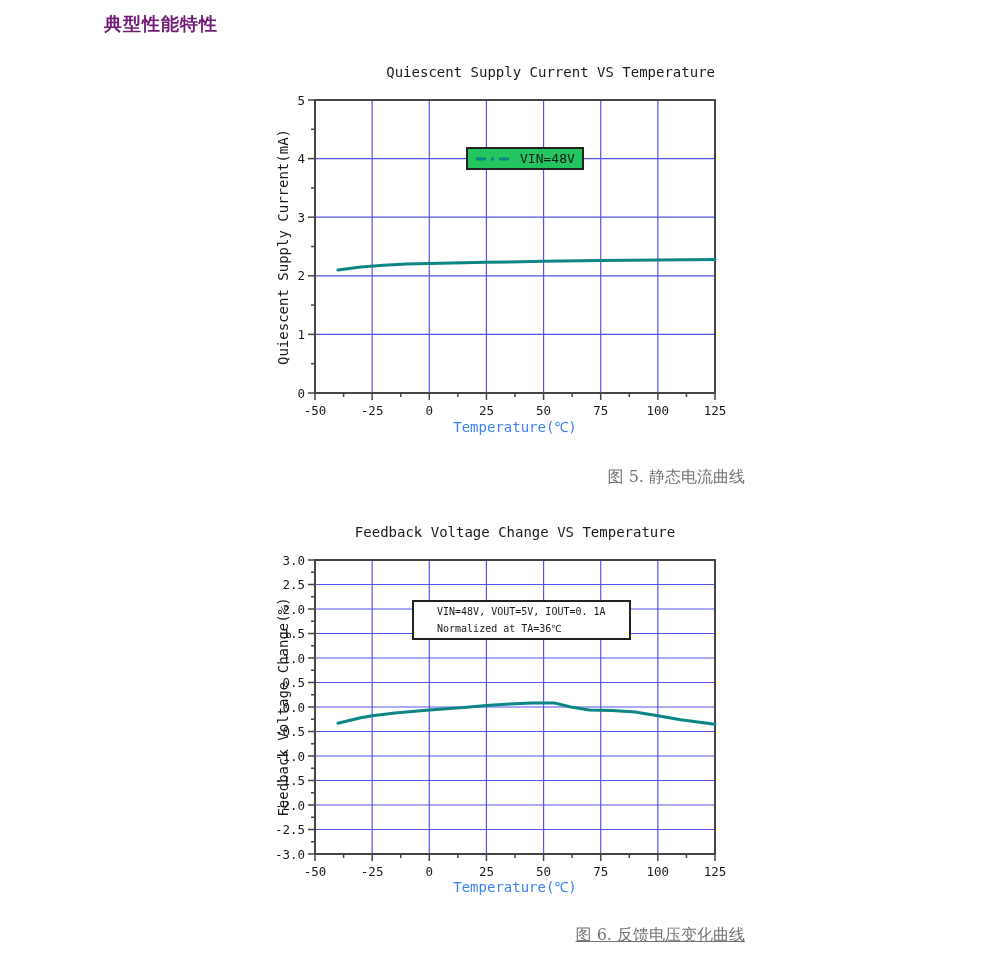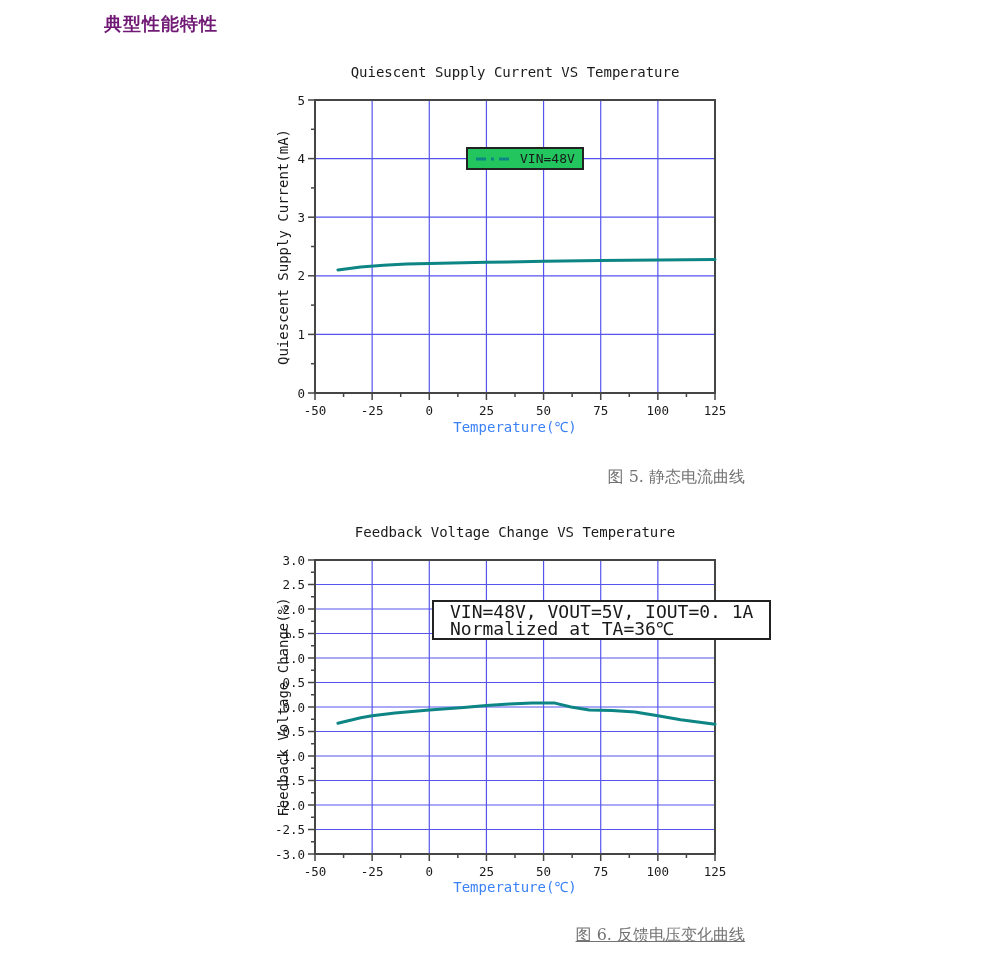--- a/index.html
+++ b/index.html
@@ -7,21 +7,21 @@
   body { width: 991px; height: 957px; position: relative; overflow: hidden;
          font-family: "Liberation Sans", sans-serif; color: #1a1a1a; }
 
   .heading { position: absolute; left: 104px; top: 12px;
              font-size: 18px; font-weight: bold; letter-spacing: 1px;
              font-family: "Liberation Sans", sans-serif; color: #701a75; }
 
   .chart-title { position: absolute; width: 400px; text-align: center;
                  font-family: "DejaVu Sans Mono", "Liberation Mono", monospace;
                  font-size: 14px; color: #1a1a1a; white-space: nowrap; }
-  .t1 { left: 315px; top: 64px; }
+  .t1 { left: 315px; top: 64px; text-align: right; }
   .t2 { left: 315px; top: 524px; }
 
   .plot { position: absolute; }
   .p1 { left: 270px; top: 92px; }
   .p2 { left: 270px; top: 552px; }
   svg text { font-family: "DejaVu Sans Mono", "Liberation Mono", monospace; }
 
   .ylabel { position: absolute; width: 350px; height: 18px; text-align: center;
             transform: rotate(-90deg);
             font-family: "DejaVu Sans Mono", "Liberation Mono", monospace;
@@ -35,25 +35,25 @@
   .x1 { left: 315px; top: 417px; }
   .x2 { left: 315px; top: 877px; }
 
   .legend { position: absolute; left: 466px; top: 147px;
             display: flex; align-items: center; gap: 7px;
             border: 2px solid #222; background: #22c55e;
             padding: 2px 7px;
             font-family: "DejaVu Sans Mono", "Liberation Mono", monospace;
             font-size: 13px; }
 
-  .annotation { position: absolute; left: 432px; top: 600px;
+  .annotation { position: absolute; left: 412px; top: 600px;
                 border: 2px solid #222; background: #ffffff;
-                padding: 1px 16px;
+                padding: 1px 23px;
                 font-family: "DejaVu Sans Mono", "Liberation Mono", monospace;
-                font-size: 18px; line-height: 17px; white-space: nowrap; }
+                font-size: 10px; line-height: 17px; white-space: nowrap; }
 
   .caption { position: absolute; width: 460px; text-align: right;
              font-family: "DejaVu Serif", "Liberation Serif", serif;
              font-size: 16px; color: #737373; }
   .c1 { left: 285px; top: 467px; }
   .c2 { left: 285px; top: 925px; text-decoration: underline; }
 </style>
 </head>
 <body>
 

